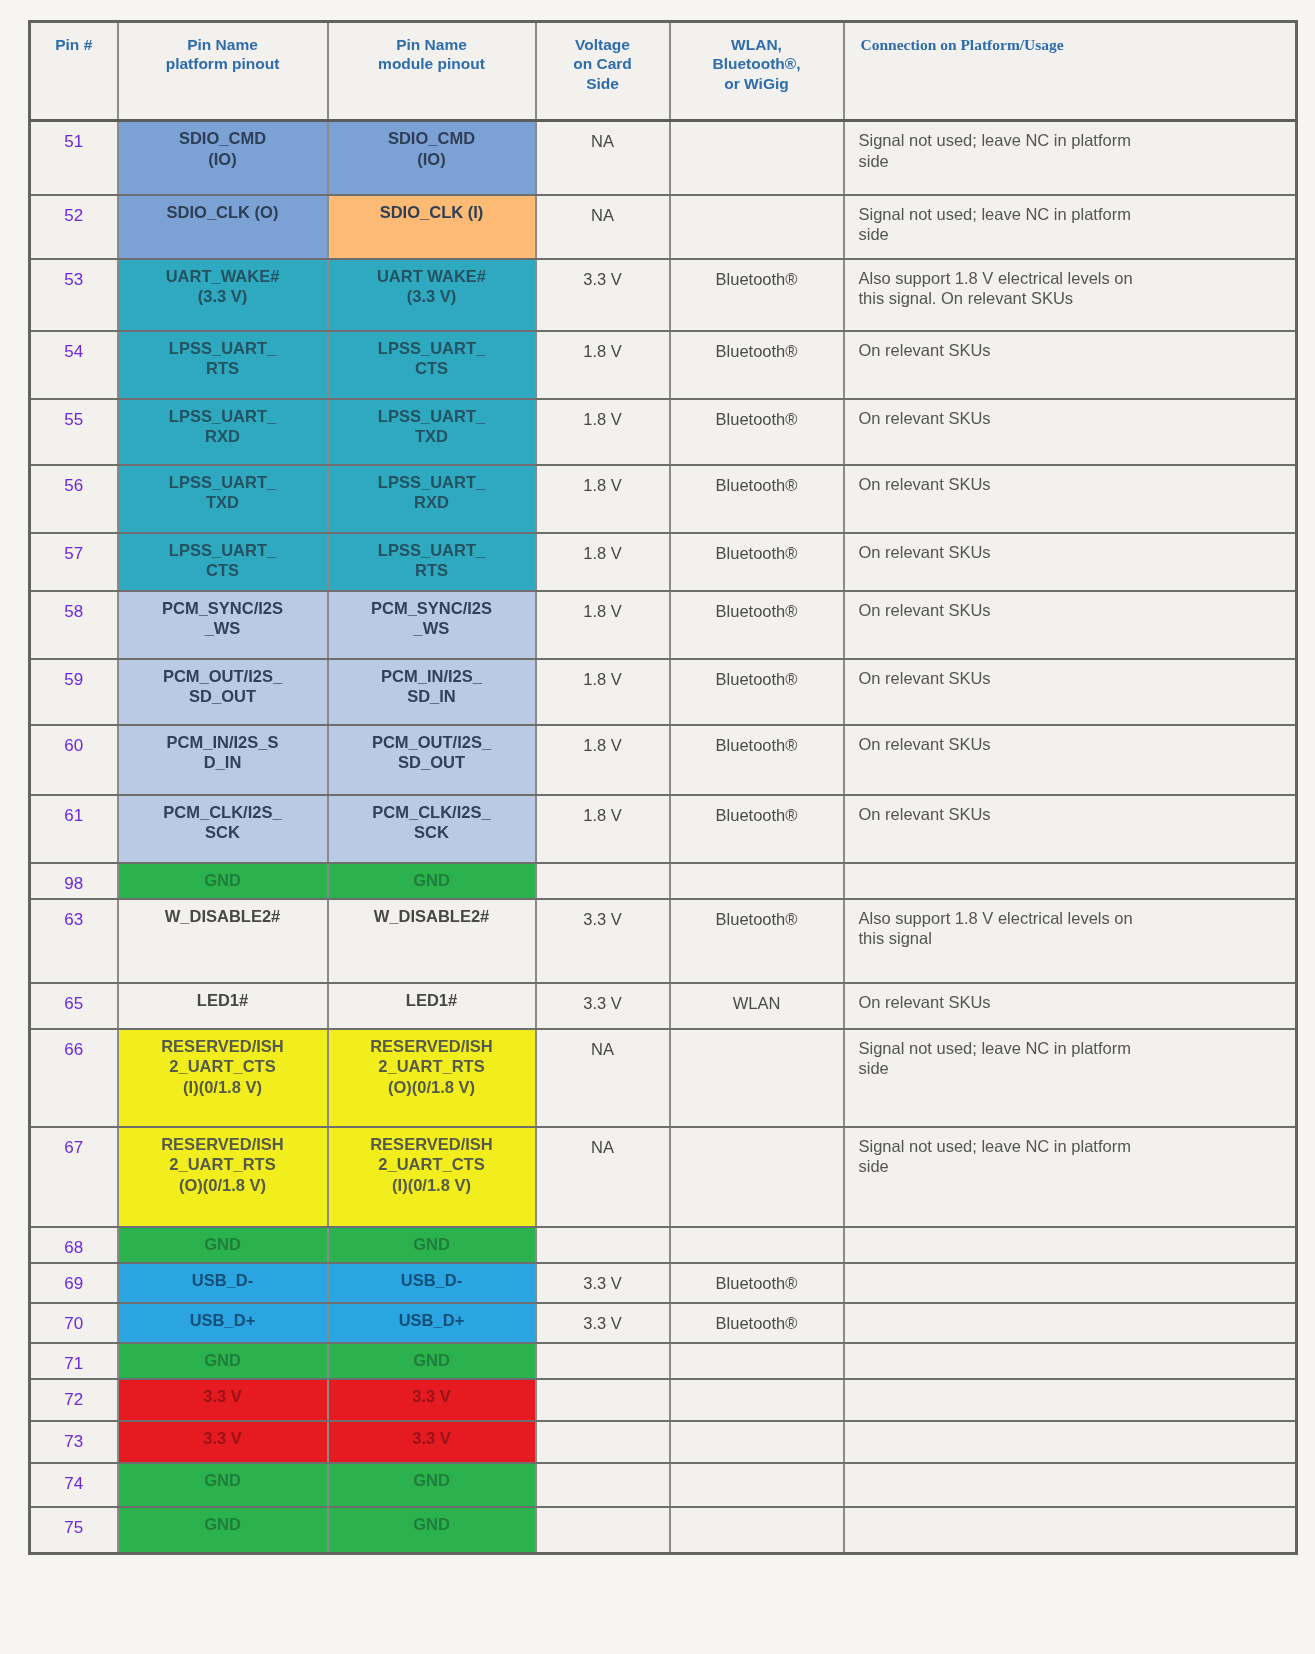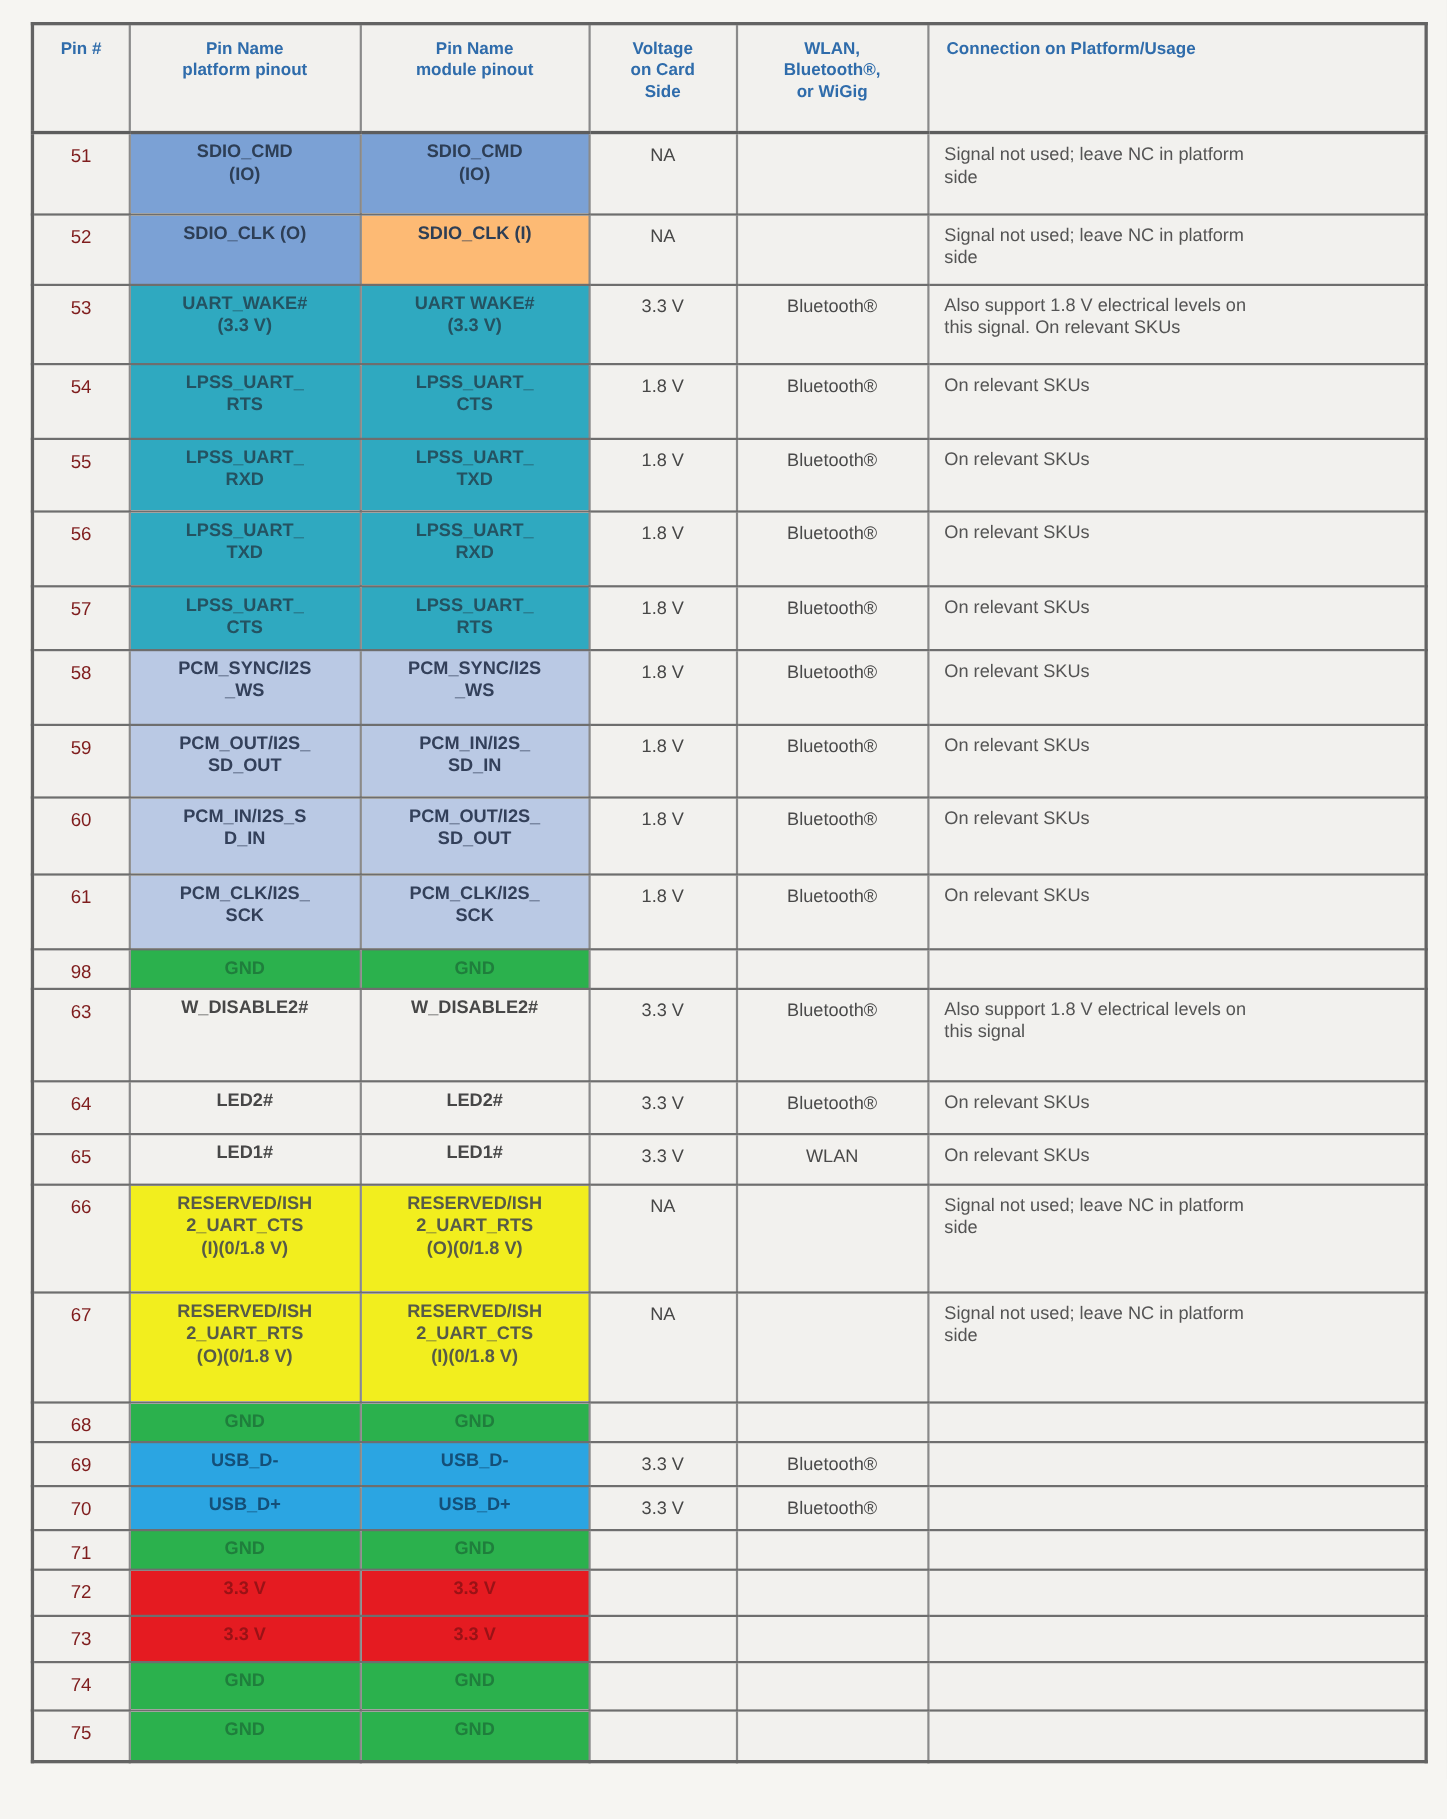--- a/index.html
+++ b/index.html
@@ -32,23 +32,23 @@
   th {
     color:#2f6cab;
     font-size:15.5px;
     font-weight:bold;
     text-align:center;
     height:80px;
     vertical-align:top;
     padding-top:12px;
     border-bottom:3px solid #5d5d5d;
   }
-  th.h-connection { text-align:left; padding-left:16px; }
+  th.h-connection { text-align:left; padding-left:16px;font-family:Liberation Serif, serif; }
   td { font-size:16.5px; color:#474747; }
-  td.pin  { text-align:center; font-size:17px; color:#7f1d1d; padding-top:9px; }
+  td.pin  { text-align:center; font-size:17px; color:#6d28d9; padding-top:9px; }
   td.name { text-align:center; font-weight:bold; }
   td.volt { text-align:center; padding-top:9px; }
   td.radio{ text-align:center; padding-top:9px; color:#4a4a4a; }
   td.conn { text-align:left; padding-left:14px; padding-top:8px; color:#545454; }
   
   .tc-blue      { color:#2d3e55; }
   .tc-teal      { color:#245261; }
   .tc-lightblue { color:#33405a; }
   .tc-green     { color:#1f7e3c; }
   .tc-yellow    { color:#565a48; }
@@ -207,28 +207,20 @@
         </tr>
         <tr style="height: 84px;">
           <td class="pin">63</td>
           <td class="name tc-none">W_DISABLE2#</td>
           <td class="name tc-none">W_DISABLE2#</td>
           <td class="volt">3.3 V</td>
           <td class="radio">Bluetooth®</td>
           <td class="conn">Also support 1.8 V electrical levels on
 this signal</td>
         </tr>
-        <tr style="height: 48px;">
-          <td class="pin">64</td>
-          <td class="name tc-none">LED2#</td>
-          <td class="name tc-none">LED2#</td>
-          <td class="volt">3.3 V</td>
-          <td class="radio">Bluetooth®</td>
-          <td class="conn">On relevant SKUs</td>
-        </tr>
         <tr style="height: 46px;">
           <td class="pin">65</td>
           <td class="name tc-none">LED1#</td>
           <td class="name tc-none">LED1#</td>
           <td class="volt">3.3 V</td>
           <td class="radio">WLAN</td>
           <td class="conn">On relevant SKUs</td>
         </tr>
         <tr style="height: 98px;">
           <td class="pin">66</td>

